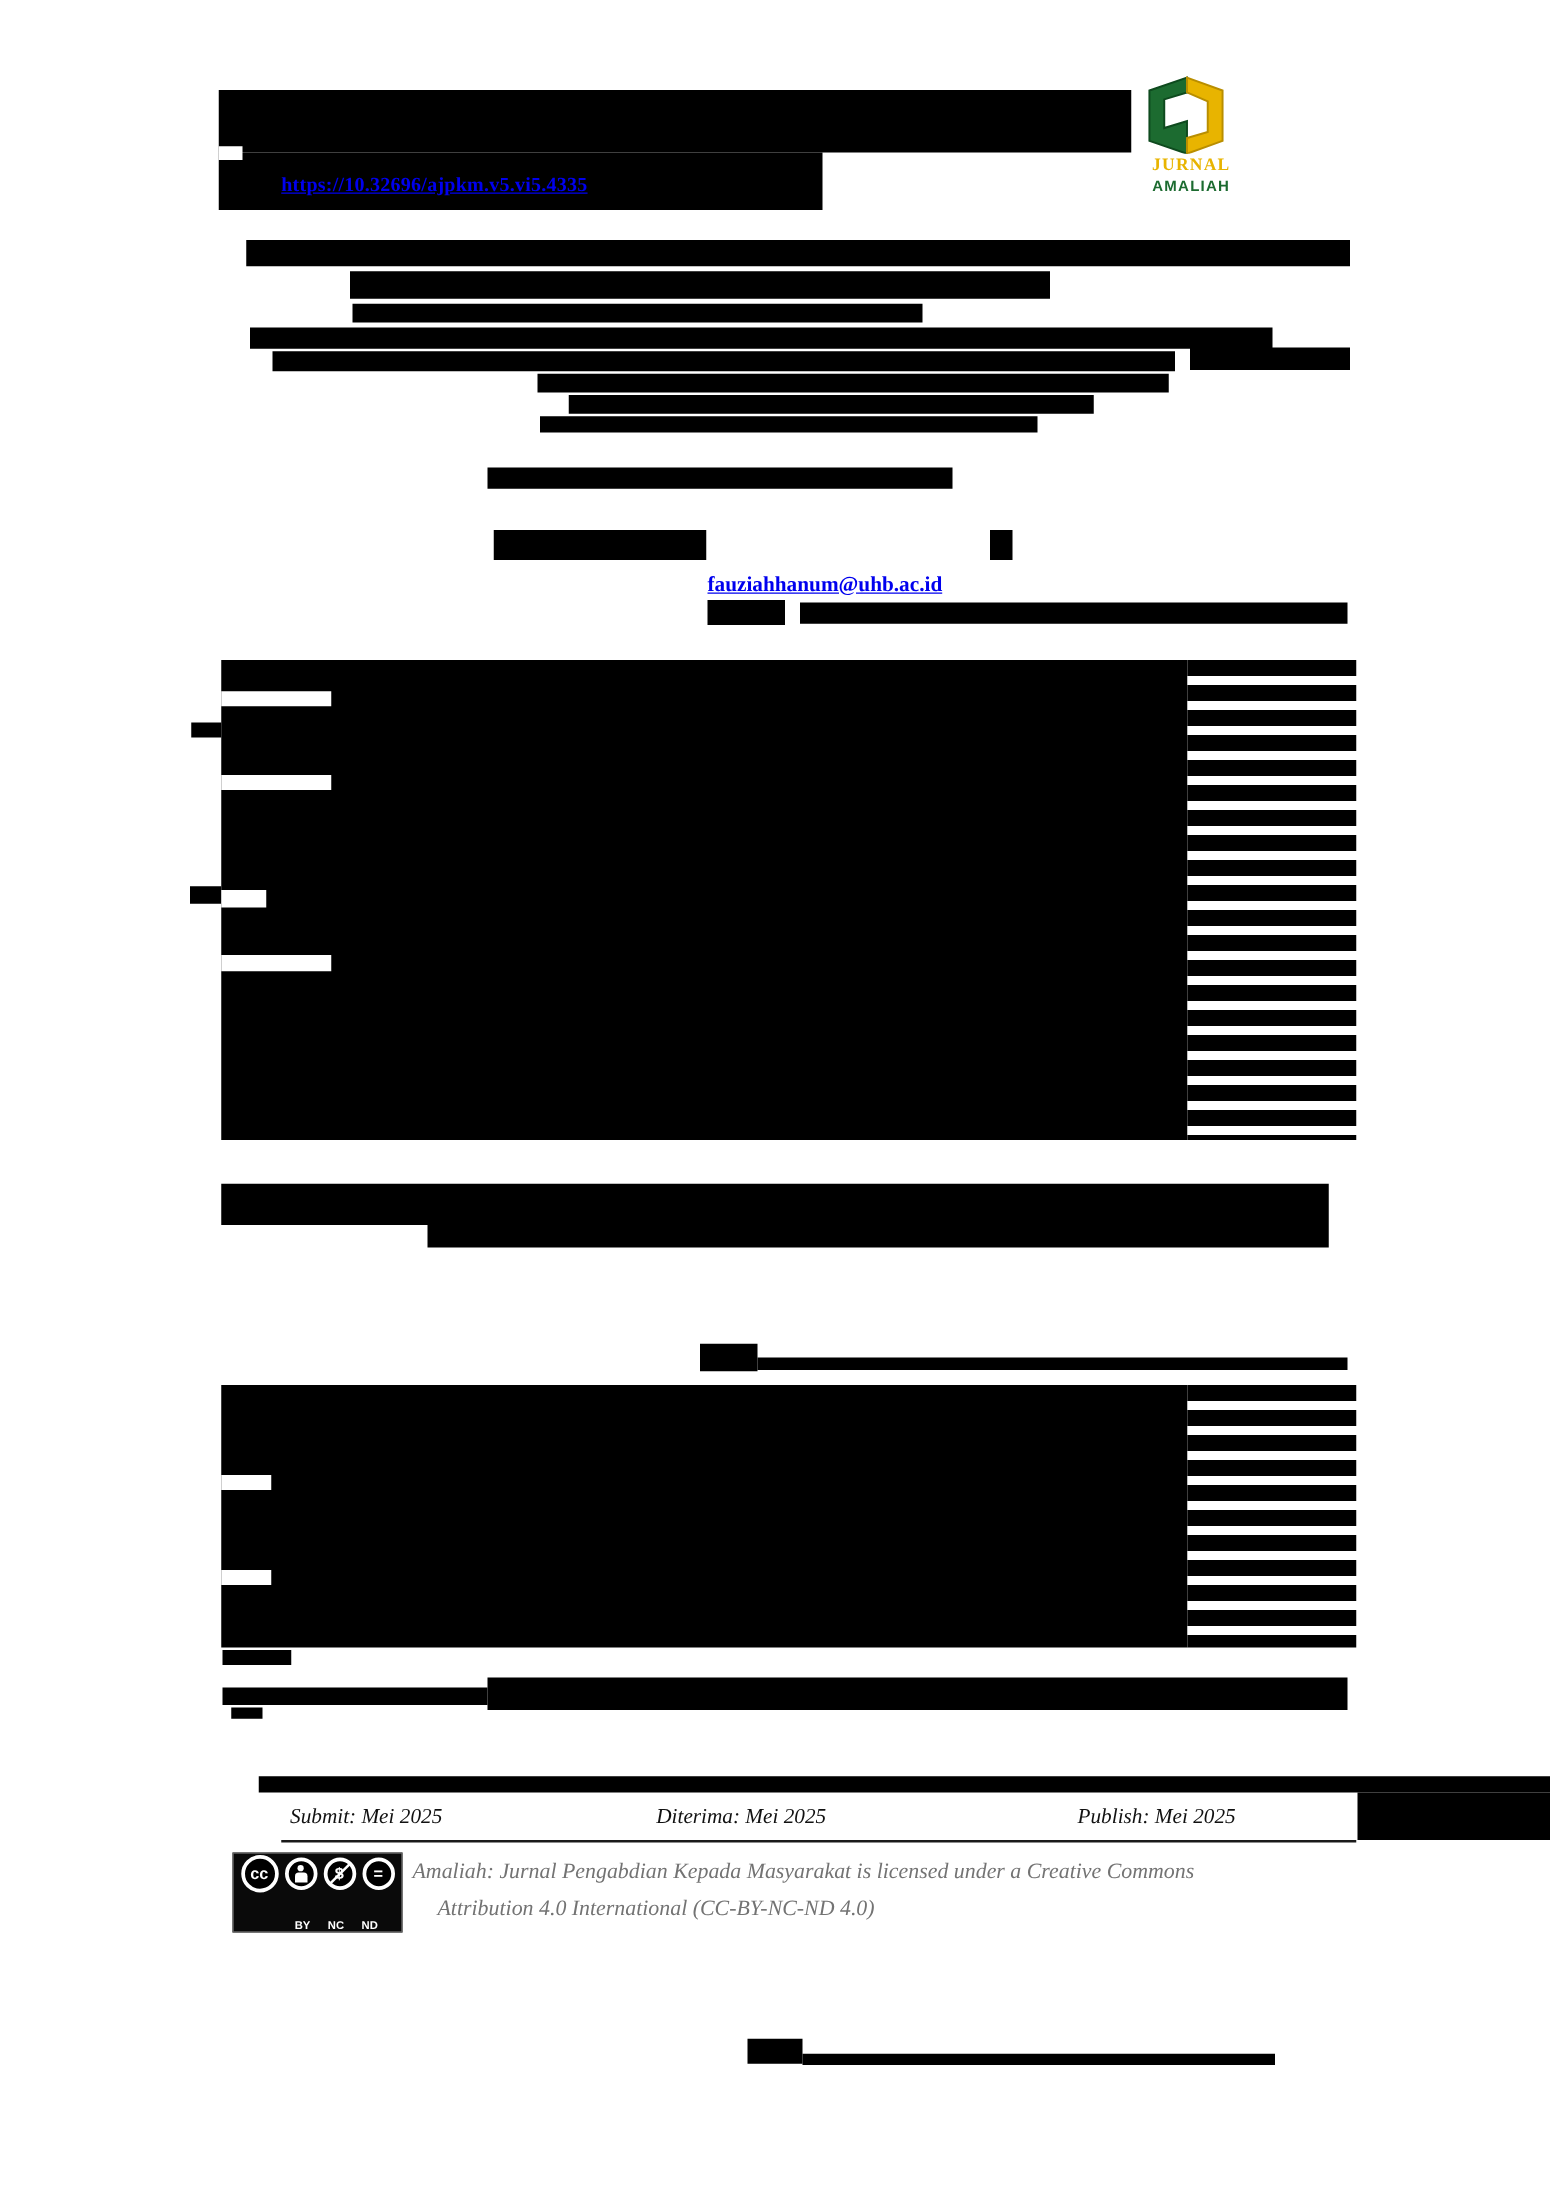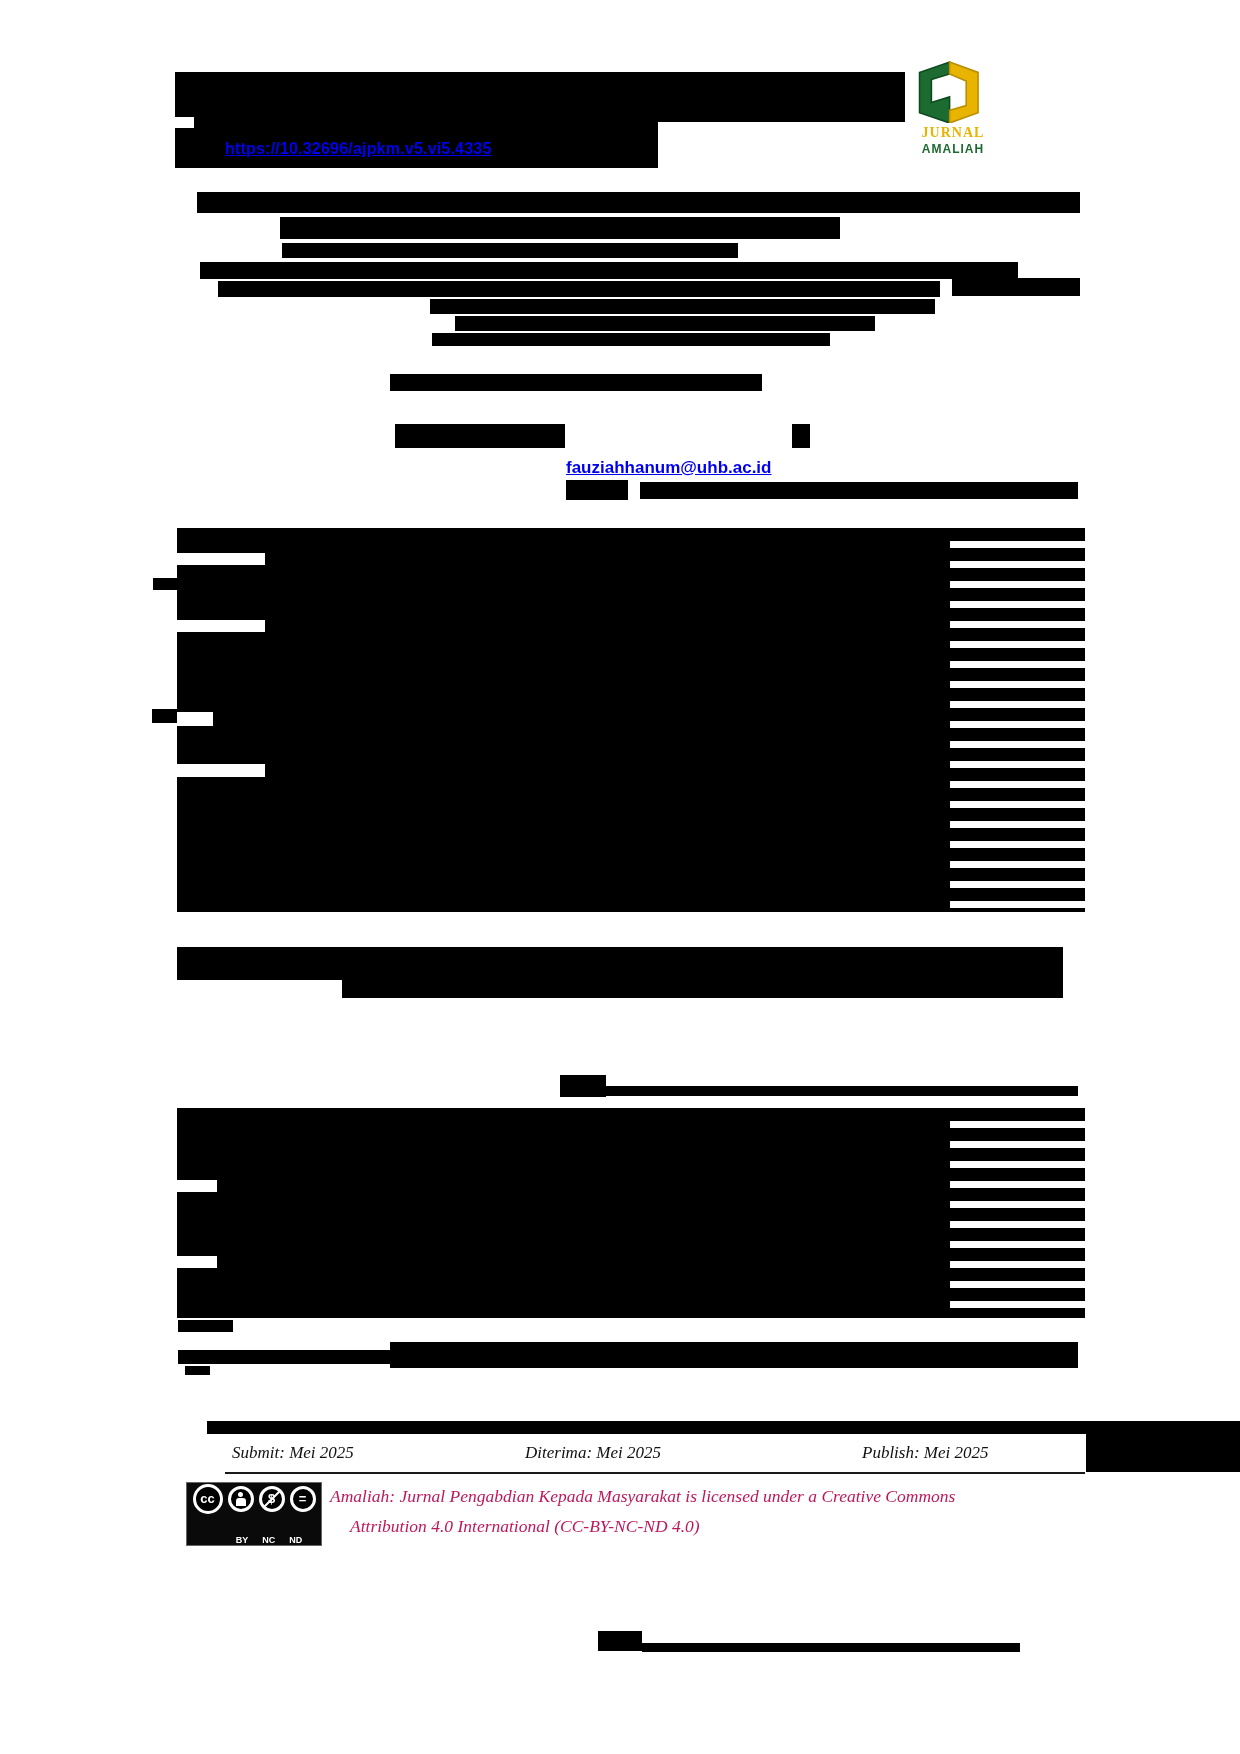--- a/index.html
+++ b/index.html
@@ -5,29 +5,29 @@
   html,body{margin:0;padding:0;background:#fff;}
   .page{position:relative;width:1240px;height:1754px;background:#ffffff;overflow:hidden;
         font-family:"Liberation Serif", serif;}
   .abs{position:absolute;}
   .red{position:absolute;background:#000;z-index:1;}
   .stripe{position:absolute;z-index:1;
         background:repeating-linear-gradient(to bottom,#000 0 13px,#ffffff 13px 20px);}
   .notch{position:absolute;background:#ffffff;z-index:3;}
   .txt{position:absolute;z-index:5;}
   a.bluelink{color:var(--link-blue,#0000ee);font-weight:bold;text-decoration:underline;
-        font-family:Liberation Sans, sans-serif;}
+        font-family:Liberation Serif, serif;}
   .doi{font-size:16px;letter-spacing:.2px;}
   .email{font-size:17px;margin-top:33px;}
   .logo-title{color:var(--logo-gold,#e8b400);font-weight:bold;font-family:"Liberation Sans",sans-serif;
         font-size:14px;letter-spacing:1px;text-align:center;}
   .logo-sub{color:var(--logo-green,#1c6b30);font-weight:bold;font-family:"Liberation Sans",sans-serif;
         font-size:12px;letter-spacing:1px;text-align:center;}
   .meta{font-style:italic;font-size:17px;color:#111;}
-  .licline{font-style:italic;font-size:17.5px;color:#be185d;}
+  .licline{font-style:italic;font-size:17.5px;color:#737373;}
   .thinline{position:absolute;background:#1a1a1a;z-index:4;}
   
   .ccbadge{position:absolute;z-index:5;background:#0a0a0a;border:1px solid #666;
         display:flex;flex-direction:column;align-items:center;justify-content:center;gap:2px;
         box-sizing:border-box;}
   .ccrow{display:flex;align-items:center;gap:5px;}
   .ccircle{width:26px;height:26px;border-radius:50%;border:3px solid #fff;background:#000;
         color:#fff;display:flex;align-items:center;justify-content:center;
         font-family:"Liberation Sans",sans-serif;font-weight:bold;font-size:13px;box-sizing:border-box;}
   .ccircle.big{width:30px;height:30px;}

